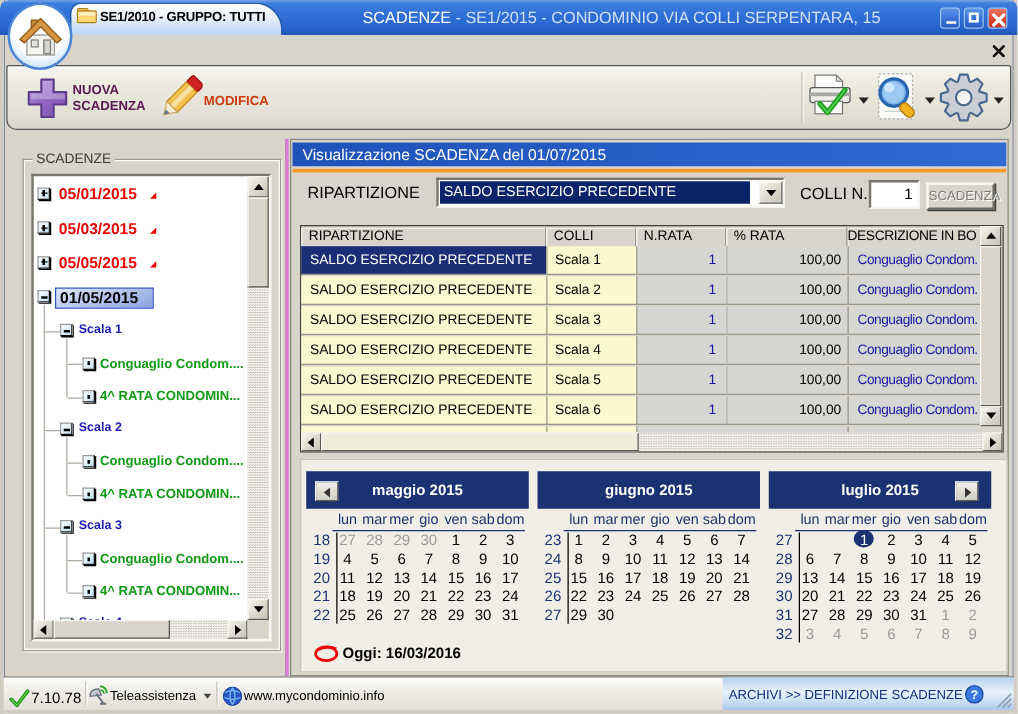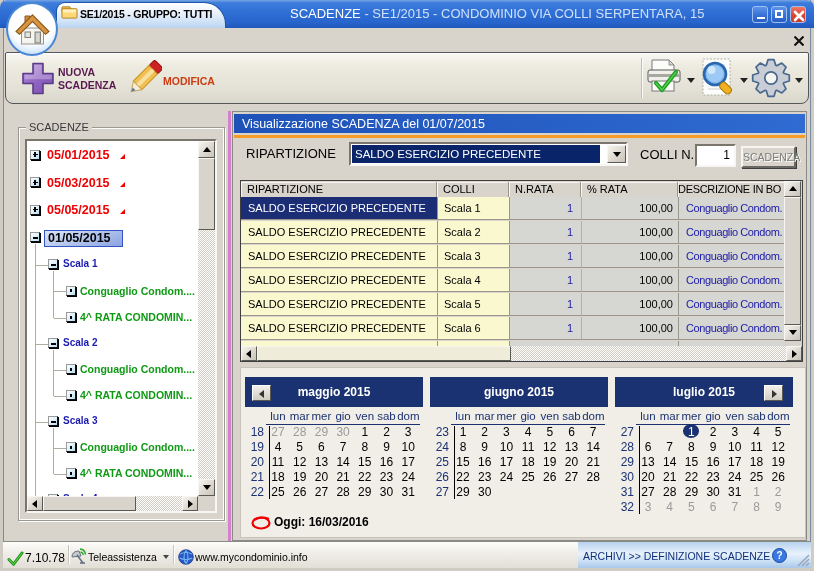--- a/index.html
+++ b/index.html
@@ -90,21 +90,21 @@
 #stattext2{left:88px;top:551px;font-size:10.5px;color:#000;}
 #stattext3{left:195px;top:551px;font-size:10.5px;color:#000;}
 #archivi{left:583px;top:550px;font-size:10.5px;color:#10307a;white-space:nowrap;}
 .sep{top:545px;width:2px;height:19px;border-left:1px solid #c8c4bb;border-right:1px solid #fff;}
 </style>
 </head>
 <body>
 <div class="r" id="frame"></div>
 <div class="r" id="title"></div>
 <div class="r" id="tab"></div>
-<div class="r" id="tabtext">SE1/2015 - GRUPPO: TUTTI</div>
+<div class="r" id="tabtext">SE1/2010 - GRUPPO: TUTTI</div>
 <div class="r" id="titletext">SCADENZE <span class="dim">- SE1/2015 - CONDOMINIO VIA COLLI SERPENTARA, 15</span></div>
 <div class="r wbtn blue" style="left:752px;">
     <div class="r" style="left:4px;top:10px;width:8px;height:2px;background:#fff;"></div>
   </div>
 <div class="r wbtn blue" style="left:771px;">
     <div class="r" style="left:3px;top:3px;width:8px;height:8px;border:2px solid #fff;"></div>
   </div>
 <div class="r wbtn red" style="left:790px;">
     <svg class="r" style="left:2px;top:3px" width="12" height="12" viewBox="0 0 12 12">
       <path d="M2 2 L10 10 M10 2 L2 10" stroke="#fff" stroke-width="2.6" stroke-linecap="round"></path>

